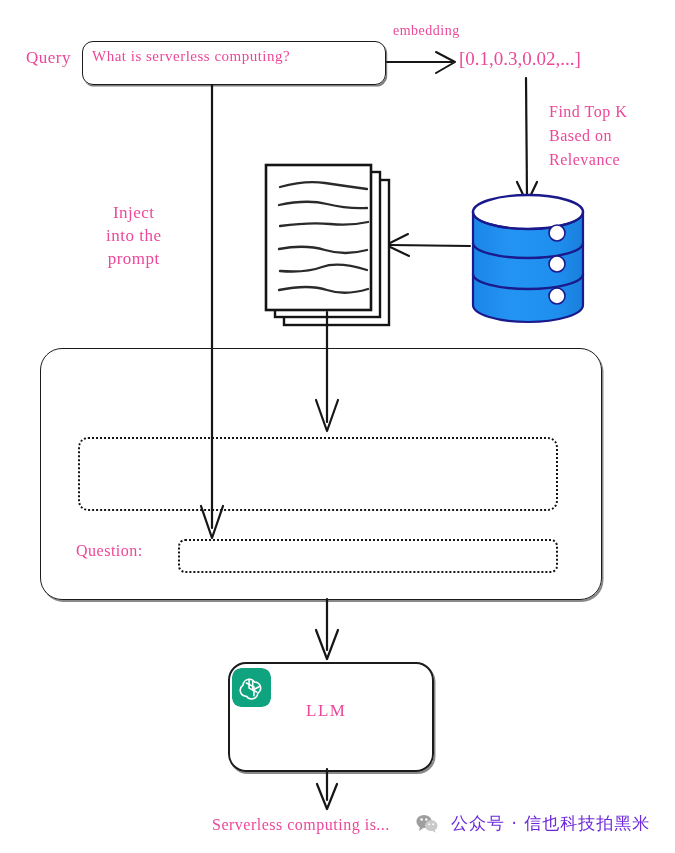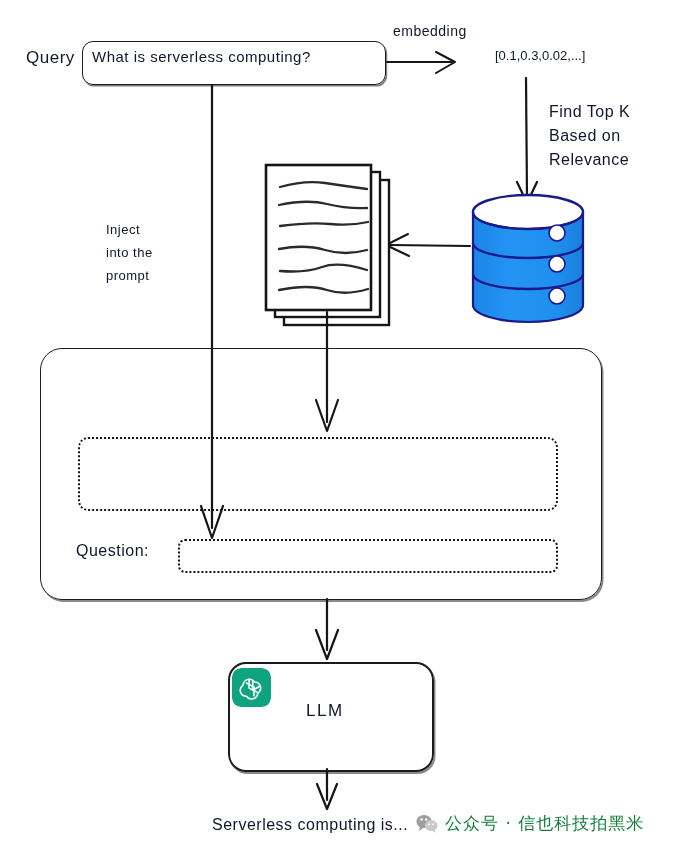--- a/index.html
+++ b/index.html
@@ -25,59 +25,59 @@
     width: 675px;
     height: 853px;
   }
   .hand {
     font-family: "DejaVu Sans", sans-serif;
     fill: #111111;
     letter-spacing: 0.6px;
   }
   .lbl {
     position: absolute;
-    font-family: Liberation Sans, sans-serif;
-    color: #0f172a;
+    font-family: Liberation Serif, serif;
+    color: #ec4899;
     white-space: pre;
     letter-spacing: 0.5px;
   }
   
   #query-label {
     left: 16px; top: 48px;
     font-size: 17px;
     margin-left: 10px;
   }
   #query-text {
     left: 92px; top: 48px;
     font-size: 15px;
   }
   #embedding-label {
     left: 393px; top: 23px;
     font-size: 14px;
   }
   #embedding-vector {
     left: 459px; top: 48px;
-    font-size: 13px;
+    font-size: 19px;
     letter-spacing: 0px;
-    margin-left: 36px;
   }
   #topk-label {
     left: 549px; top: 100px;
     font-size: 16px;
     line-height: 24px;
   }
   #vector-index-label {
     left: 579px; top: 232px;
     font-size: 16px;
     line-height: 24px;
   }
   #inject-label {
-    left: 106px; top: 218px;
-    font-size: 13px;
+    left: 106px; top: 201px;
+    font-size: 17px;
     line-height: 23px;
+    text-align: center;
   }
   #prompt-instruction {
     left: 76px; top: 374px;
     font-size: 16px;
   }
   #question-label {
     left: 76px; top: 542px;
     font-size: 16px;
   }
   #llm-label {
@@ -133,22 +133,22 @@
     left: 232px; top: 668px;
     width: 39px; height: 39px;
     border-radius: 9px;
   }
   
   #watermark {
     position: absolute;
     left: 416px; top: 812px;
     display: flex;
     align-items: center;
-    gap: 7px;
-    color: #15803d;
+    gap: 13px;
+    color: #6d28d9;
     font-size: 17px;
     letter-spacing: 1px;
     font-family: "DejaVu Sans", sans-serif;
   }
   #watermark-icon { display: block; }
 </style>
 </head>
 <body>
 
 <div id="canvas">

